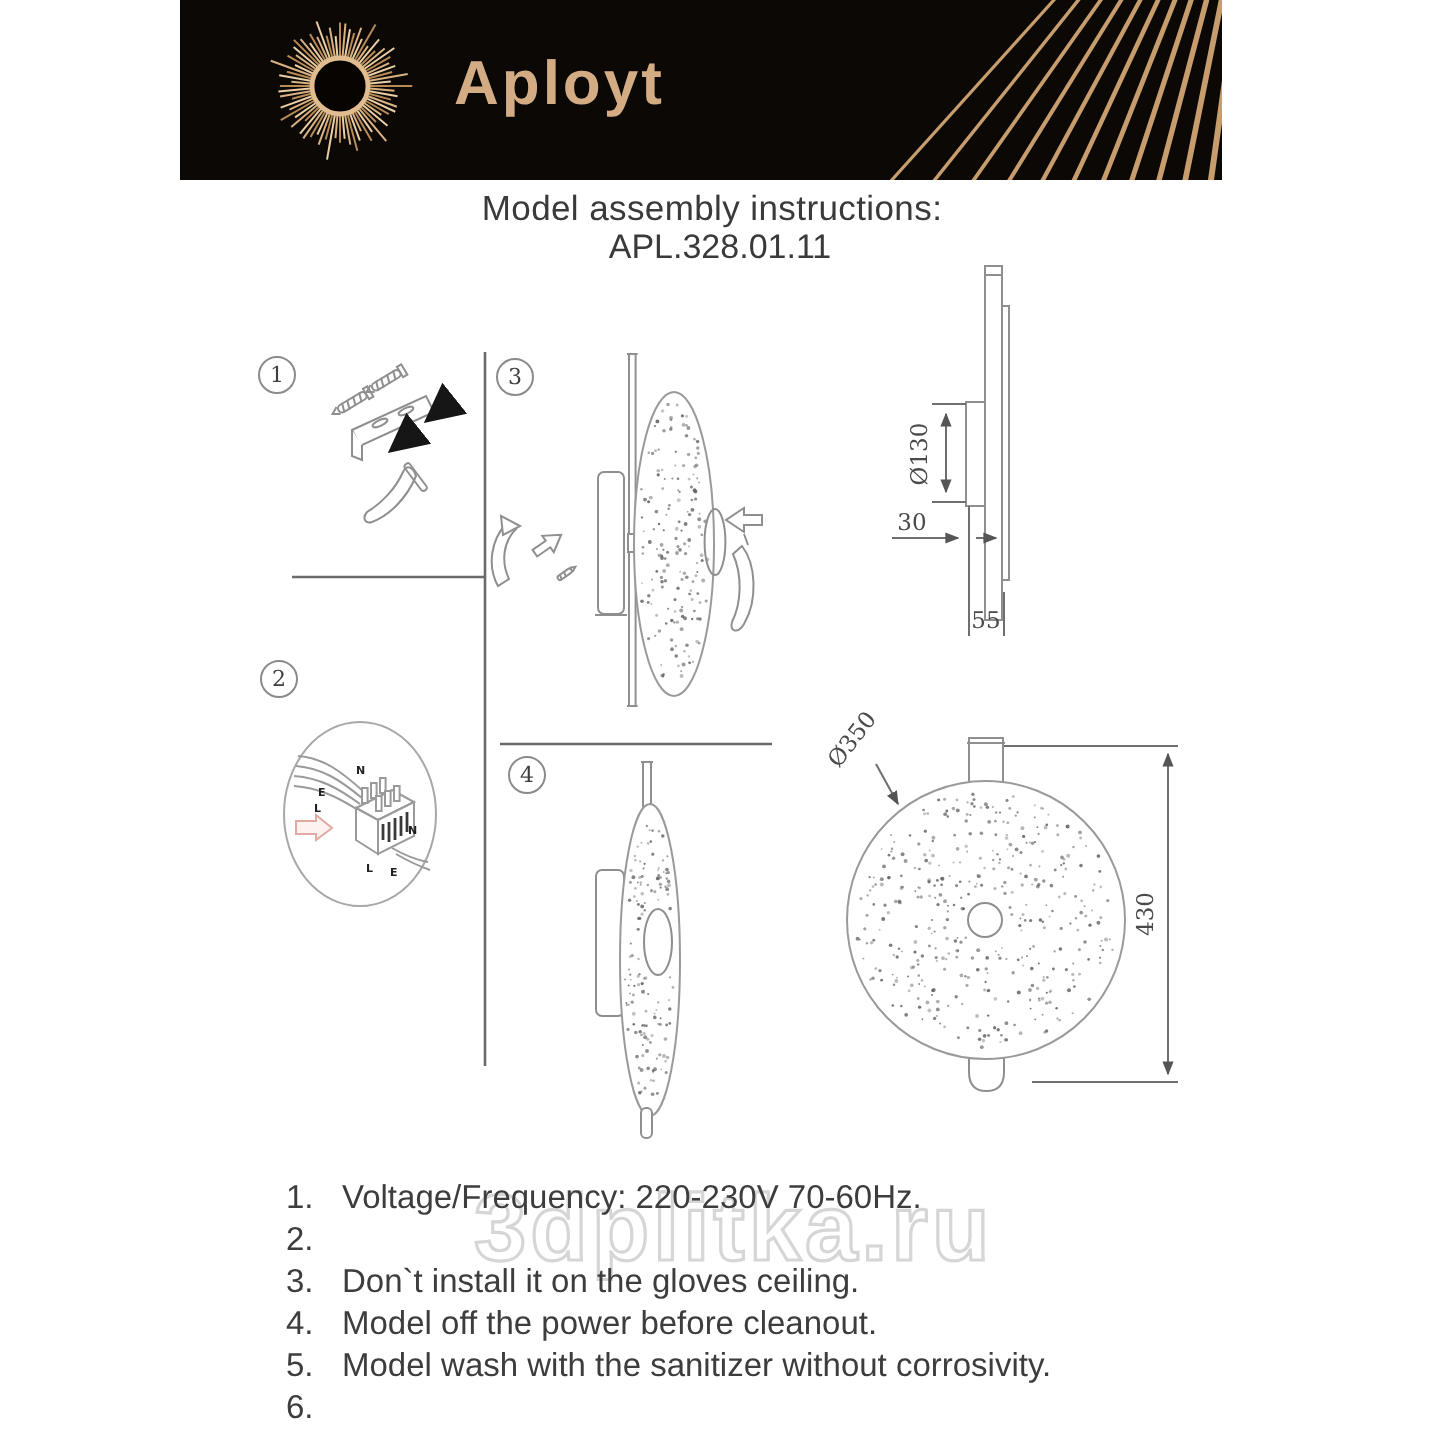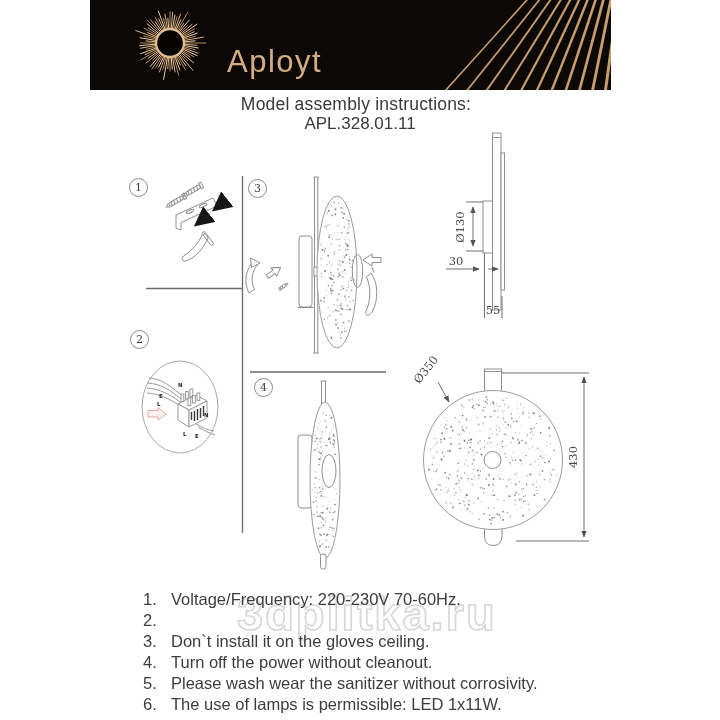--- a/index.html
+++ b/index.html
@@ -1,22 +1,22 @@
 <!DOCTYPE html>
 <html><head>
 <meta charset="utf-8">
 <style>
   html,body{margin:0;padding:0;background:#ffffff;}
   .page{position:relative;width:720px;height:720px;background:#fff;overflow:hidden;
         font-family:"Liberation Sans",sans-serif;}
   
   .banner{position:absolute;left:90px;top:0;width:521px;height:90px;background:#0b0806;overflow:hidden;}
   .banner svg{position:absolute;left:0;top:0;}
-  .brand{position:absolute;left:137px;top:24px;font-size:31px;font-weight:400;color:#d3ac84;
-         letter-spacing:1.5px;margin-top:20px;}
+  .brand{position:absolute;left:137px;top:24px;font-size:31px;font-weight:700;color:#d3ac84;
+         letter-spacing:1.5px;}
   
   .title{position:absolute;left:0;top:94px;width:712px;text-align:center;
          font-size:17.5px;color:#3a3a3a;font-weight:500;letter-spacing:.2px;}
   .model{position:absolute;left:0;top:114px;width:720px;text-align:center;
          font-size:17px;color:#3a3a3a;font-weight:500;}
   
   #diagram{position:absolute;left:0;top:0;pointer-events:none;}
   .stepnum{position:absolute;width:17px;height:17px;border:1px solid #8b8b8b;border-radius:50%;
            display:flex;align-items:center;justify-content:center;
            font-family:"DejaVu Serif",serif;font-size:11px;color:#3f3f3f;background:#fff;}
@@ -1048,24 +1048,23 @@
       </li>
     <li>
       <span class="num">2.</span>
       </li>
     <li>
       <span class="num">3.</span>
       <span>Don`t install it on the gloves ceiling.</span>
       </li>
     <li>
       <span class="num">4.</span>
-      <span>Turn off the power without cleanout.</span>
+      <span>Model off the power before cleanout.</span>
       </li>
     <li>
       <span class="num">5.</span>
-      <span>Please wash wear the sanitizer without corrosivity.</span>
+      <span>Model wash with the sanitizer without corrosivity.</span>
       </li>
     <li>
       <span class="num">6.</span>
-      <span>The use of lamps is permissible: LED 1x11W.</span>
       </li>
   </ol>
 </div>
 
 </body></html>

